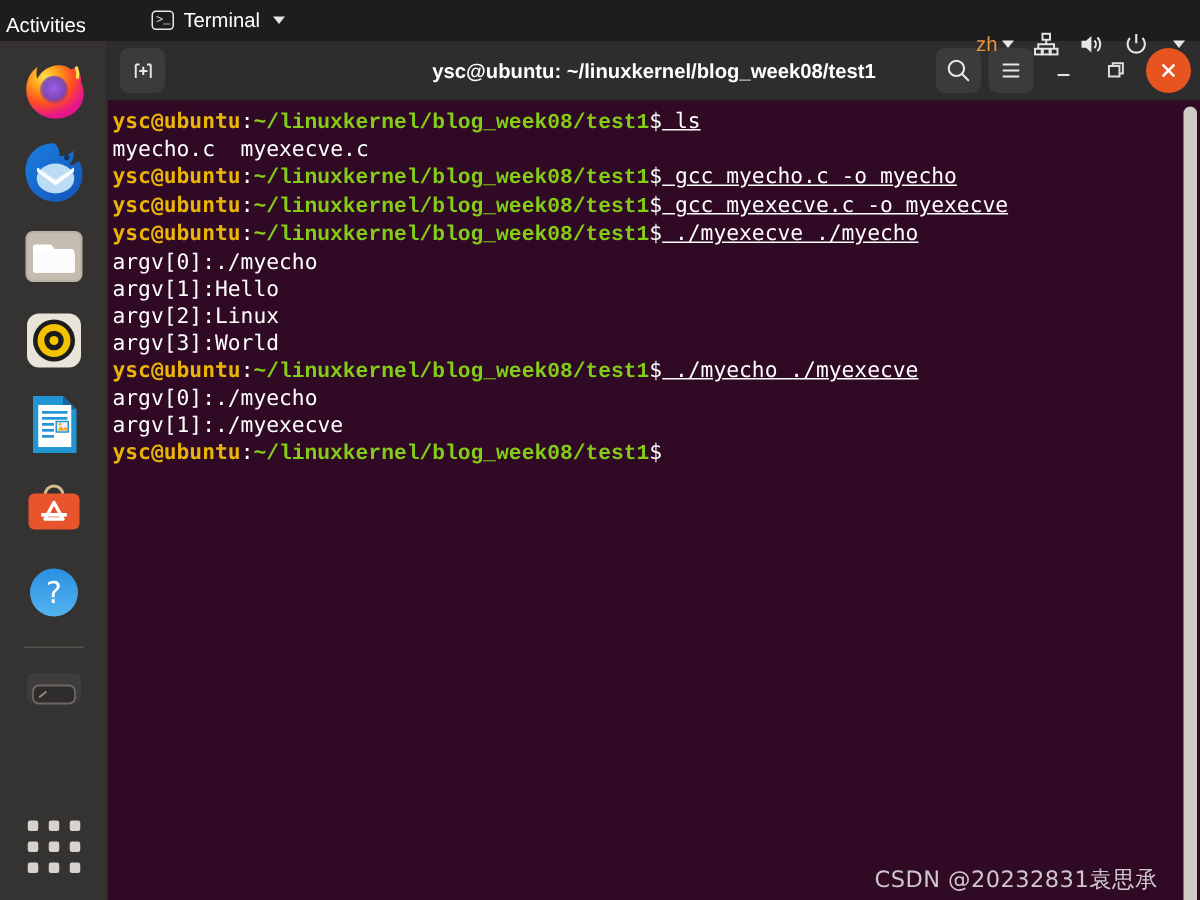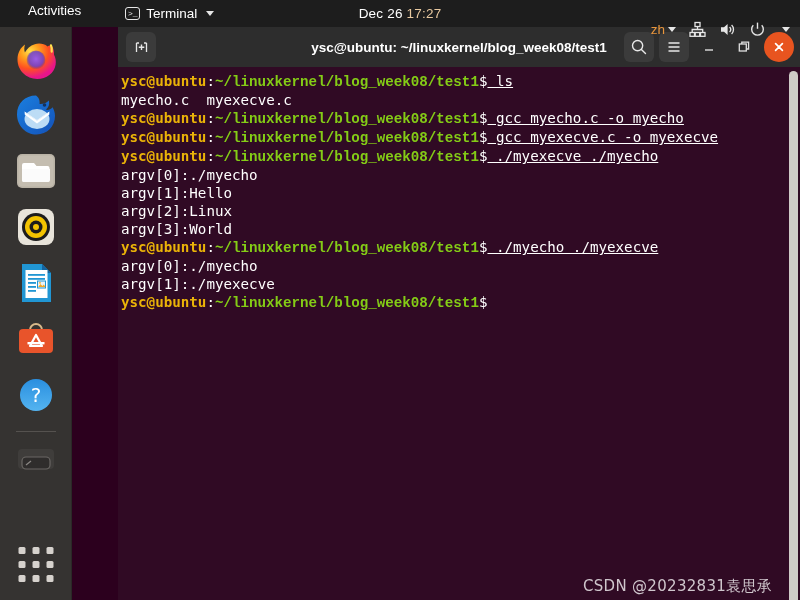--- a/index.html
+++ b/index.html
@@ -11,21 +11,21 @@
   }
 
   
   #top-bar {
     position:absolute; left:0; top:0; width:800px; height:27px;
     background:#1d1d1d;
     display:flex; align-items:center;
     color:#ffffff; font-size:13.5px;
     z-index:50;
   }
-  .tb-activities { padding:0 10px 0 28px; height:21px; display:flex; align-items:flex-start; }
+  .tb-activities { padding:0 10px 0 4px; height:21px; display:flex; align-items:flex-end; }
   .tb-app { display:flex; align-items:center; gap:6px; margin-left:28px; height:27px; padding:0 6px; }
   .term-icon {
     width:15px; height:13px; border:1.6px solid #e6e6e6; border-radius:3px;
     display:flex; align-items:center; justify-content:center;
     font-family:"Liberation Mono", monospace; font-size:8px; color:#e6e6e6;
     line-height:1;
   }
   .caret {
     width:0;height:0;border-left:4.5px solid transparent;border-right:4.5px solid transparent;
     border-top:5px solid #e6e6e6; margin-left:3px;
@@ -63,21 +63,20 @@
     position:absolute; bottom:18px; left:50%; transform:translateX(-50%);
     display:grid; grid-template-columns:repeat(3,7px); gap:7px;
   }
   .apps-grid i { width:7px; height:7px; border-radius:1.5px; background:#d6d2cd; display:block; }
 
   
   #terminal-window {
     position:absolute; left:72px; top:27px; width:728px; height:573px;
     display:flex; flex-direction:column;
     z-index:30;
-    padding-left:46px;
   }
   #titlebar {
     height:40px; background:#2d2d2d;
     display:flex; align-items:center; padding:0 6px 0 8px;
     position:relative; flex:0 0 40px;
   }
   .tbtn {
     width:30px; height:30px; border-radius:6px;
     display:flex; align-items:center; justify-content:center;
     background:#3b3b3b;
@@ -126,24 +125,20 @@
 <body>
 
 <div id="top-bar">
   <div class="tb-activities">
     <span>Activities</span>
   </div>
   <div class="tb-app">
     <span class="term-icon">&gt;_</span>
     <span>Terminal</span>
     <span class="caret"></span>
-  </div>
-  <div class="tb-clock">
-    <span>Dec 26</span>
-    <span class="t-time">17:27</span>
   </div>
   <div class="tb-right">
     <span class="ime">
       <b>zh</b>
       <span class="caret"></span>
     </span>
     <span>
       <svg class="sysicon" width="17" height="17" viewBox="0 0 17 17">
         <rect x="6" y="1.5" width="5" height="4" fill="none" stroke="#e6e6e6" stroke-width="1.3"></rect>
         <rect x="1" y="11.5" width="4.5" height="3.8" fill="none" stroke="#e6e6e6" stroke-width="1.3"></rect>

